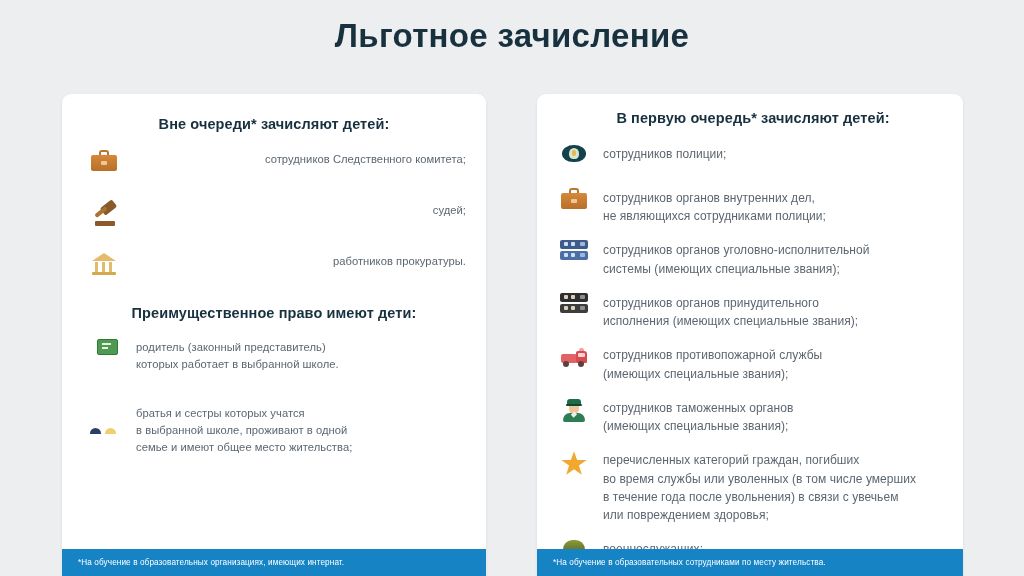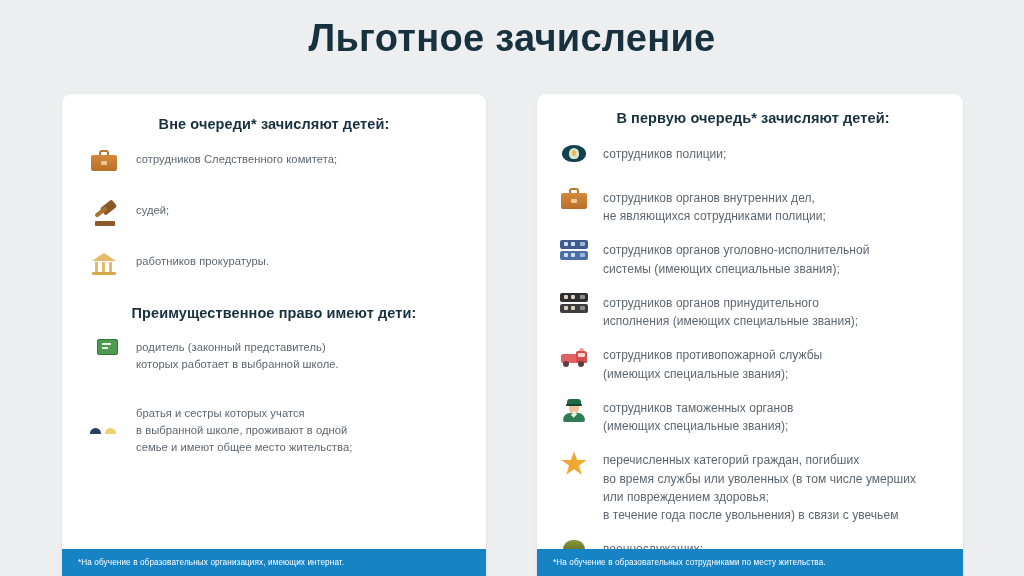--- a/index.html
+++ b/index.html
@@ -23,21 +23,21 @@
     position: relative;
   }
 
   
   .page-title {
     position: absolute;
     top: 18px;
     left: 0;
     width: 1024px;
     text-align: center;
-    font-size: 38px;
+    font-size: 33px;
     font-weight: bold;
     letter-spacing: 0.3px;
     color: #17313f;
     line-height: 1.1;
   }
 
   
   .card {
     position: absolute;
     top: 73px;
@@ -91,21 +91,21 @@
   .row-text {
     font-size: 12px;
     line-height: 1.52;
     color: #5c6670;
     padding-top: 2px;
     letter-spacing: 0.05px;
   }
   .card-left .row-text { font-size: 11.2px; }
 
   
-  .left-list .row { margin-bottom: 21px; }
+  .left-list .row { margin-bottom: 21px; justify-content: space-between; }
   .left-list2 .row { margin-bottom: 30px; }
   .right-list .row { margin-bottom: 14px; }
 
   
   .footnote {
     position: absolute;
     left: 0;
     bottom: 12px;
     width: 100%;
     height: 28px;
@@ -547,22 +547,22 @@
 
         <div class="row">
           <div class="row-icon">
             <span class="ico ico-star">
                 <span class="s"></span>
               </span>
           </div>
           <div class="row-text">
             <div>перечисленных категорий граждан, погибших</div>
             <div>во время службы или уволенных (в том числе умерших</div>
+            <div>в течение года после увольнения) в связи с увечьем</div>
             <div>или повреждением здоровья;</div>
-            <div>в течение года после увольнения) в связи с увечьем</div>
           </div>
         </div>
 
         <div class="row">
           <div class="row-icon">
             <span class="ico ico-helmet">
                 <span class="dome"></span>
                 <span class="rim"></span>
               </span>
           </div>

